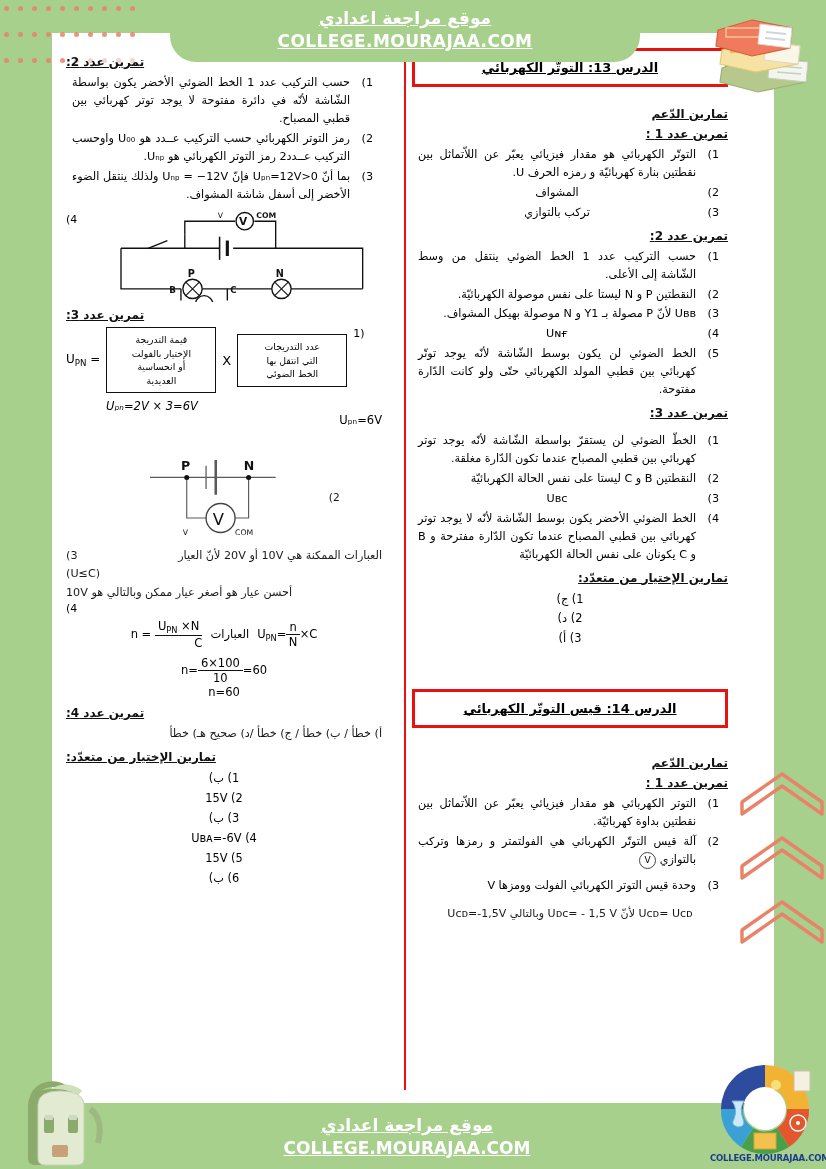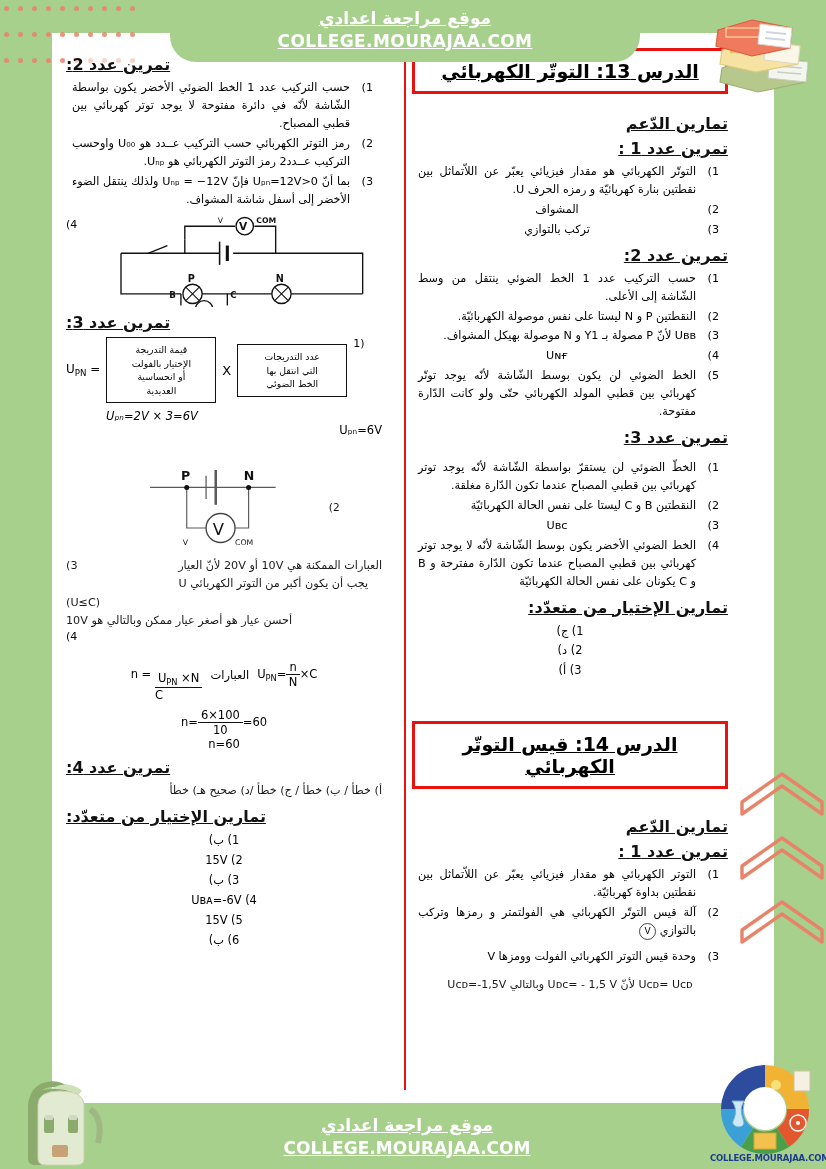--- a/index.html
+++ b/index.html
@@ -40,26 +40,26 @@
   .footer-band .h-ar{text-align:center;color:#ffffff;font-size:17px;font-weight:bold;text-decoration:underline;margin-top:12px;}
   .footer-band .h-url{text-align:center;color:#ffffff;font-size:17px;font-weight:bold;text-decoration:underline;margin-top:3px;direction:ltr;}
   .footer-strip{position:absolute;left:0;bottom:0;width:826px;height:66px;background:#a8d08d;z-index:3;}
   
   .col{position:absolute;top:48px;width:316px;height:1000px;direction:rtl;}
   .col-left{left:66px;}
   .col-right{left:412px;}
   .divider{position:absolute;left:404px;top:50px;width:2px;height:1040px;background:#e8130f;z-index:5;}
   
   .t{font-size:11.2px;color:#1a1a1a;line-height:1.62;text-align:justify;font-family:"DejaVu Sans",sans-serif;}
-  .hdr{font-size:16px;font-weight:bold;text-decoration:underline;color:#111;margin:7px 0 5px;}
+  .hdr{font-size:12px;font-weight:bold;text-decoration:underline;color:#111;margin:7px 0 5px;}
   .hdr.r{text-align:right;}
   .hdr.l{text-align:left;}
   .lesson-box{
     border:3px solid #e8130f;background:#fff;padding:9px 10px;
-    text-align:center;font-weight:bold;font-size:19px;
+    text-align:center;font-weight:bold;font-size:13px;
   }
   .lesson-box span{text-decoration:underline;}
   ol.lst{margin:2px 6px 0;padding:0 26px 0 0;list-style:none;counter-reset:it;}
   ol.lst>li{counter-increment:it;position:relative;margin-bottom:2px;font-size:11.2px;line-height:1.6;text-align:justify;}
   ol.lst>li:before{
     content:counter(it) ")";position:absolute;right:-23px;top:0;font-size:11.2px;
   }
   .ans{text-align:center;font-size:11.4px;line-height:1.75;}
   .ans div{direction:rtl;}
   sub{font-size:.72em;}
@@ -247,27 +247,26 @@
         <text x="148" y="96" font-size="8">COM</text>
         <text x="245" y="60" font-size="11">(2</text>
       </g>
     </svg>
   </div>
 
   <div class="t" style="text-align:right;">
     <span style="float:left;">3)</span>
     <span>العبارات الممكنة هي 10V أو 20V لأنّ العيار</span>
   </div>
-  <div class="t" style="text-align:right;padding-right:14px;">يجب أن يكون أكبر من التوتر الكهربائي U</div>
   <div class="t ctr">(U≤C)</div>
   <div class="t ctr">أحسن عيار هو أصغر عيار ممكن وبالتالي هو 10V</div>
   <div style="text-align:left;font-size:11px;">4)</div>
 
   <div style="direction:ltr;text-align:center;font-size:11.5px;margin-top:4px;display:flex;justify-content:center;align-items:center;gap:8px;">
-    <span>n = <span style="display:inline-block;text-align:left;vertical-align:middle;margin-top:24px;">
+    <span>n = <span style="display:inline-block;text-align:right;vertical-align:middle;">
       <span style="border-bottom:1px solid #111;display:block;padding:0 3px;">U<sub>PN</sub> ×N</span><span style="display:block;">C</span></span></span>
     <span style="direction:rtl;">العبارات</span>
     <span>U<sub>PN</sub>=<span style="display:inline-block;text-align:center;vertical-align:middle;">
       <span style="border-bottom:1px solid #111;display:block;padding:0 3px;">n</span><span style="display:block;">N</span></span>×C</span>
   </div>
   <div style="direction:ltr;text-align:center;font-size:11.5px;margin-top:6px;">
     n=<span style="display:inline-block;text-align:center;vertical-align:middle;">
       <span style="border-bottom:1px solid #111;display:block;padding:0 3px;">6×100</span><span style="display:block;">10</span></span>=60
   </div>
   <div style="direction:ltr;text-align:center;font-size:11.5px;">n=60</div>

